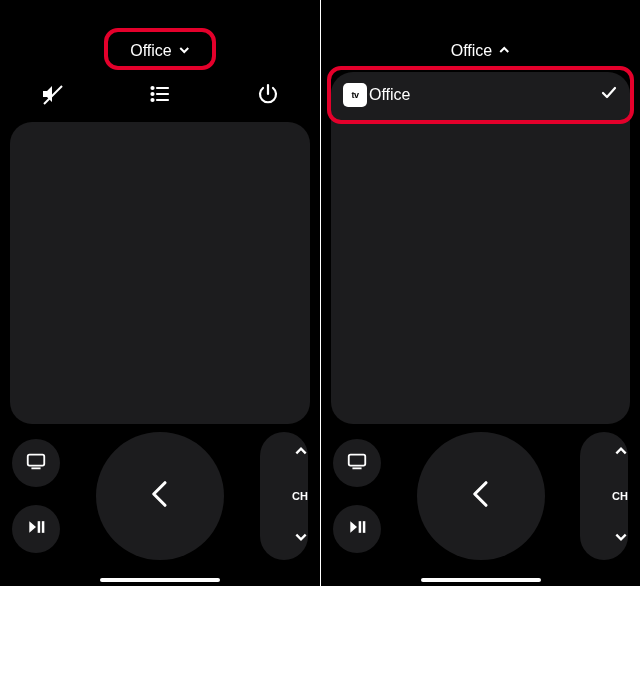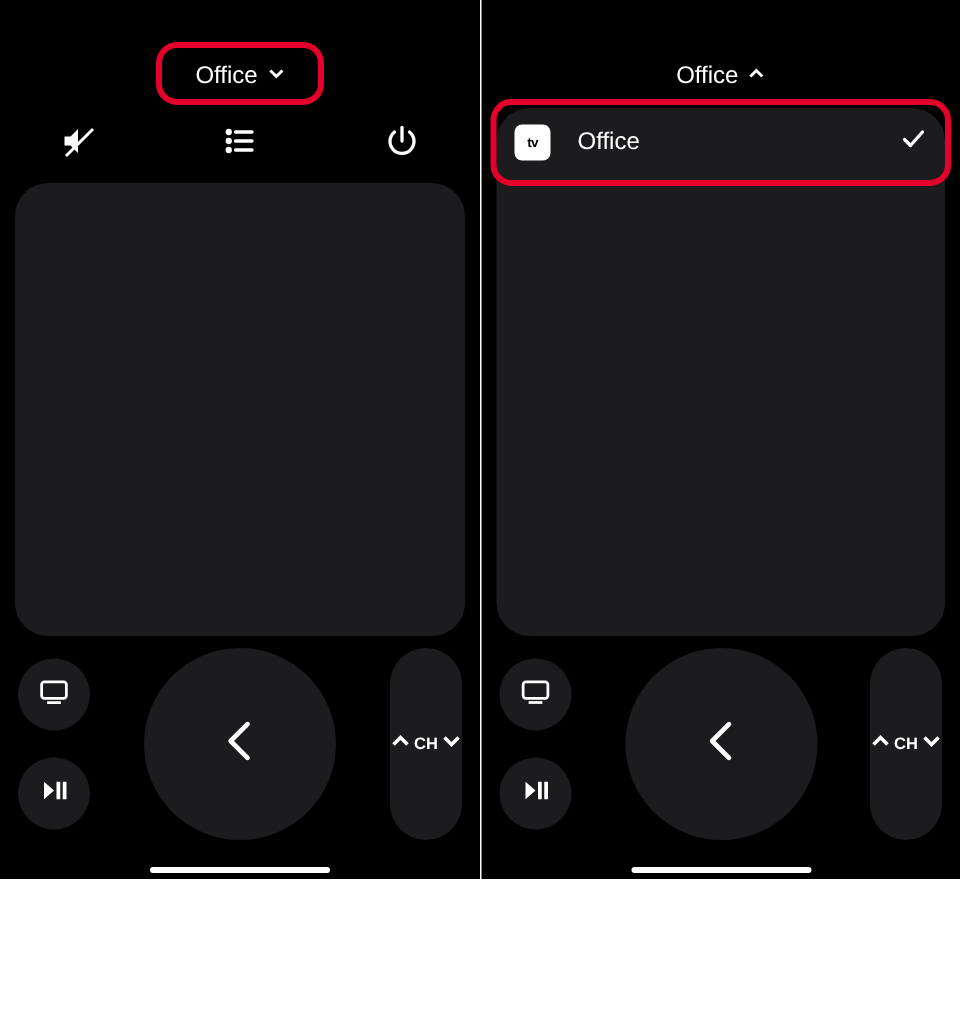--- a/index.html
+++ b/index.html
@@ -90,39 +90,39 @@
       width: 128px; height: 128px;
       display: flex; align-items: center; justify-content: center;
       color: #fff;
       cursor: pointer;
     }
     .big-back svg { width: 30px; height: 34px; }
     .channel-rocker {
       background: #1c1c1e;
       border-radius: 28px;
       width: 48px; height: 128px;
-      display: flex; flex-direction: row;
-      align-items: center; justify-content: space-between;
+      display: flex; flex-direction: column;
+      align-items: flex-end; justify-content: space-between;
       padding: 12px 0;
       color: #fff;
     }
     .channel-rocker .ch-label { font-size: 11px; font-weight: 600; }
     .channel-rocker .chev { cursor: pointer; }
 
     
     .screen.right .touch-surface { top: 72px; }
     .device-list {
       position: absolute;
       top: 72px; left: 10px; right: 10px;
       z-index: 5;
     }
     .device-item {
       height: 46px;
       display: flex; align-items: center;
-      gap: 18px;
+      gap: 2px;
       padding: 0 12px;
       color: #fff;
       font-size: 16px;
       cursor: pointer;
     }
     .device-item .appletv-icon {
       width: 24px; height: 24px;
       border-radius: 5px;
       background: #fff; color: #000;
       font-size: 9px; font-weight: 700;

